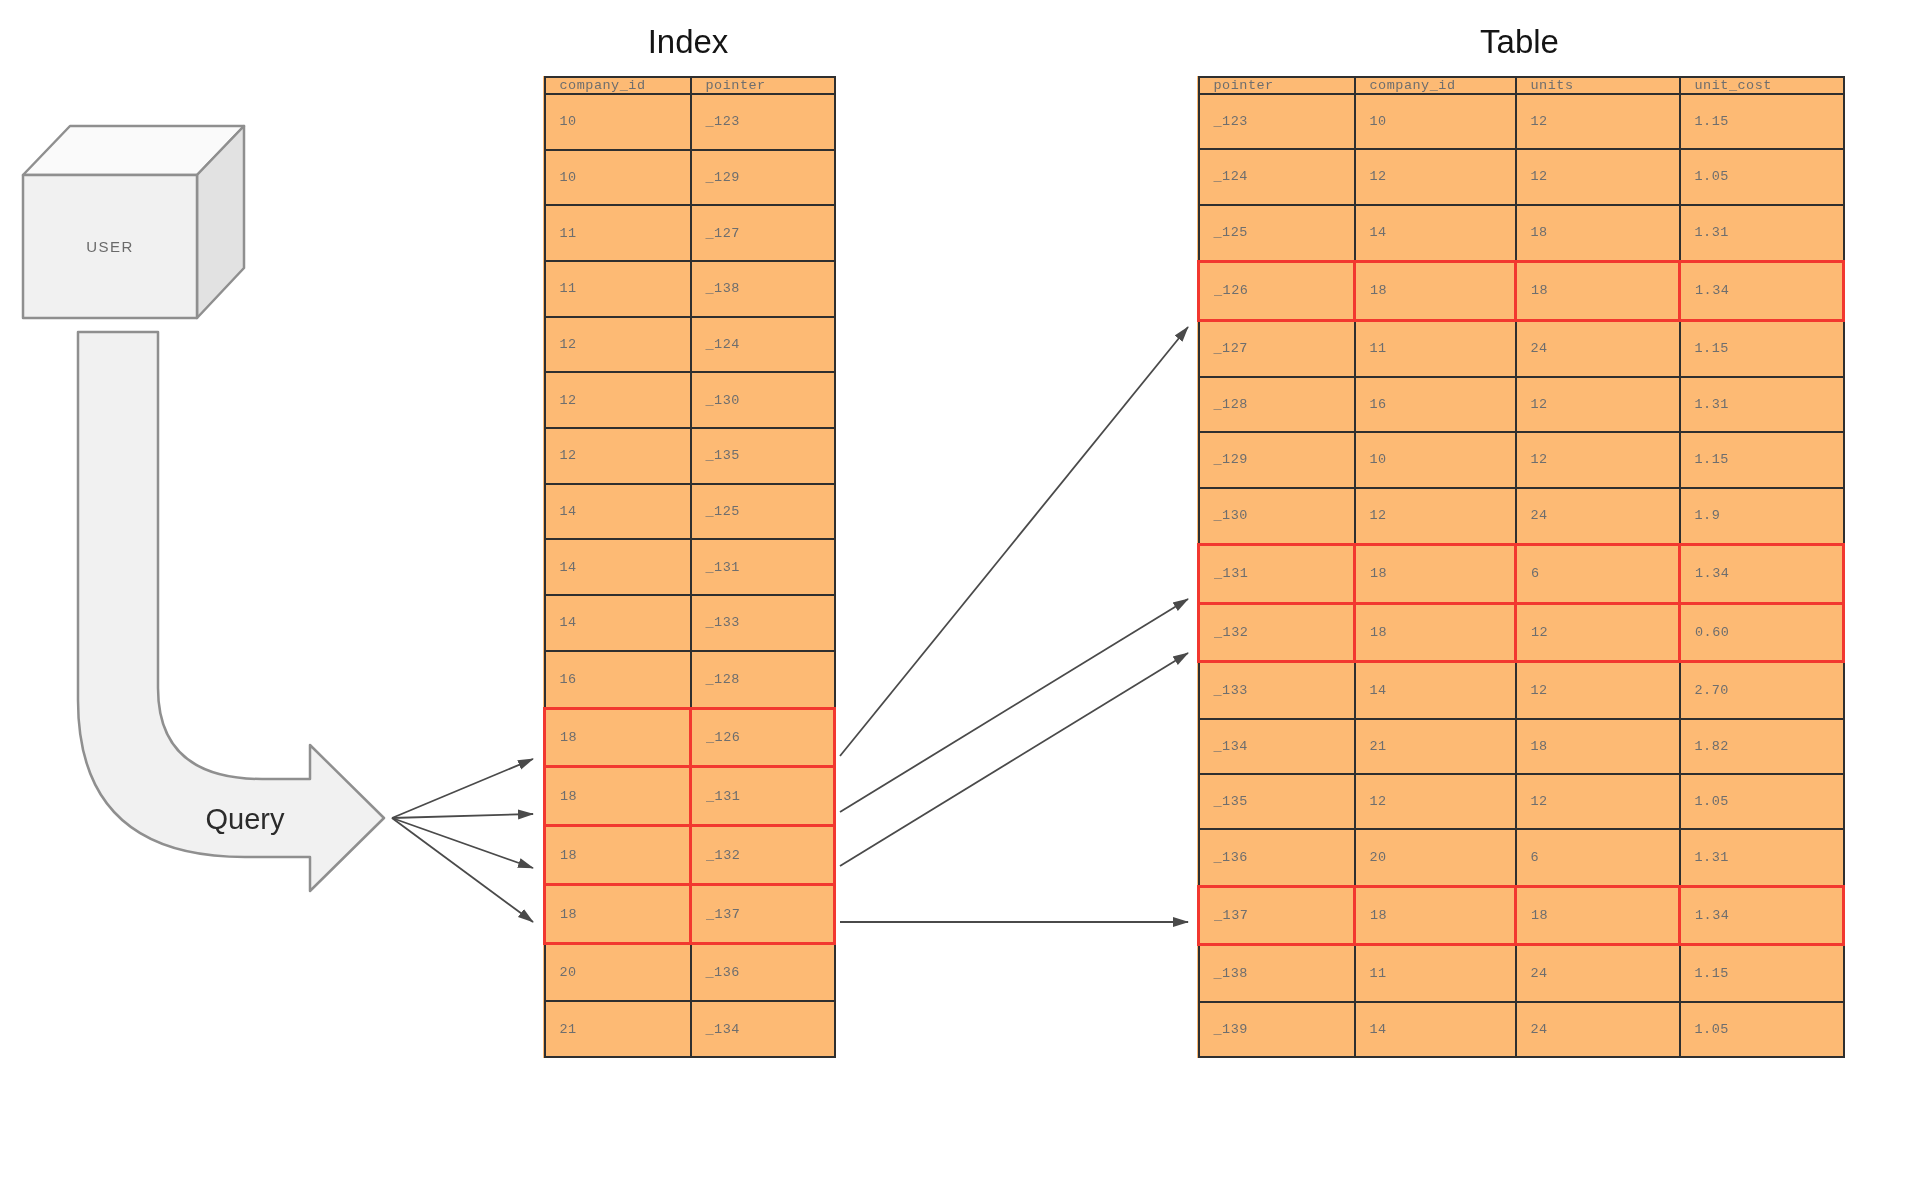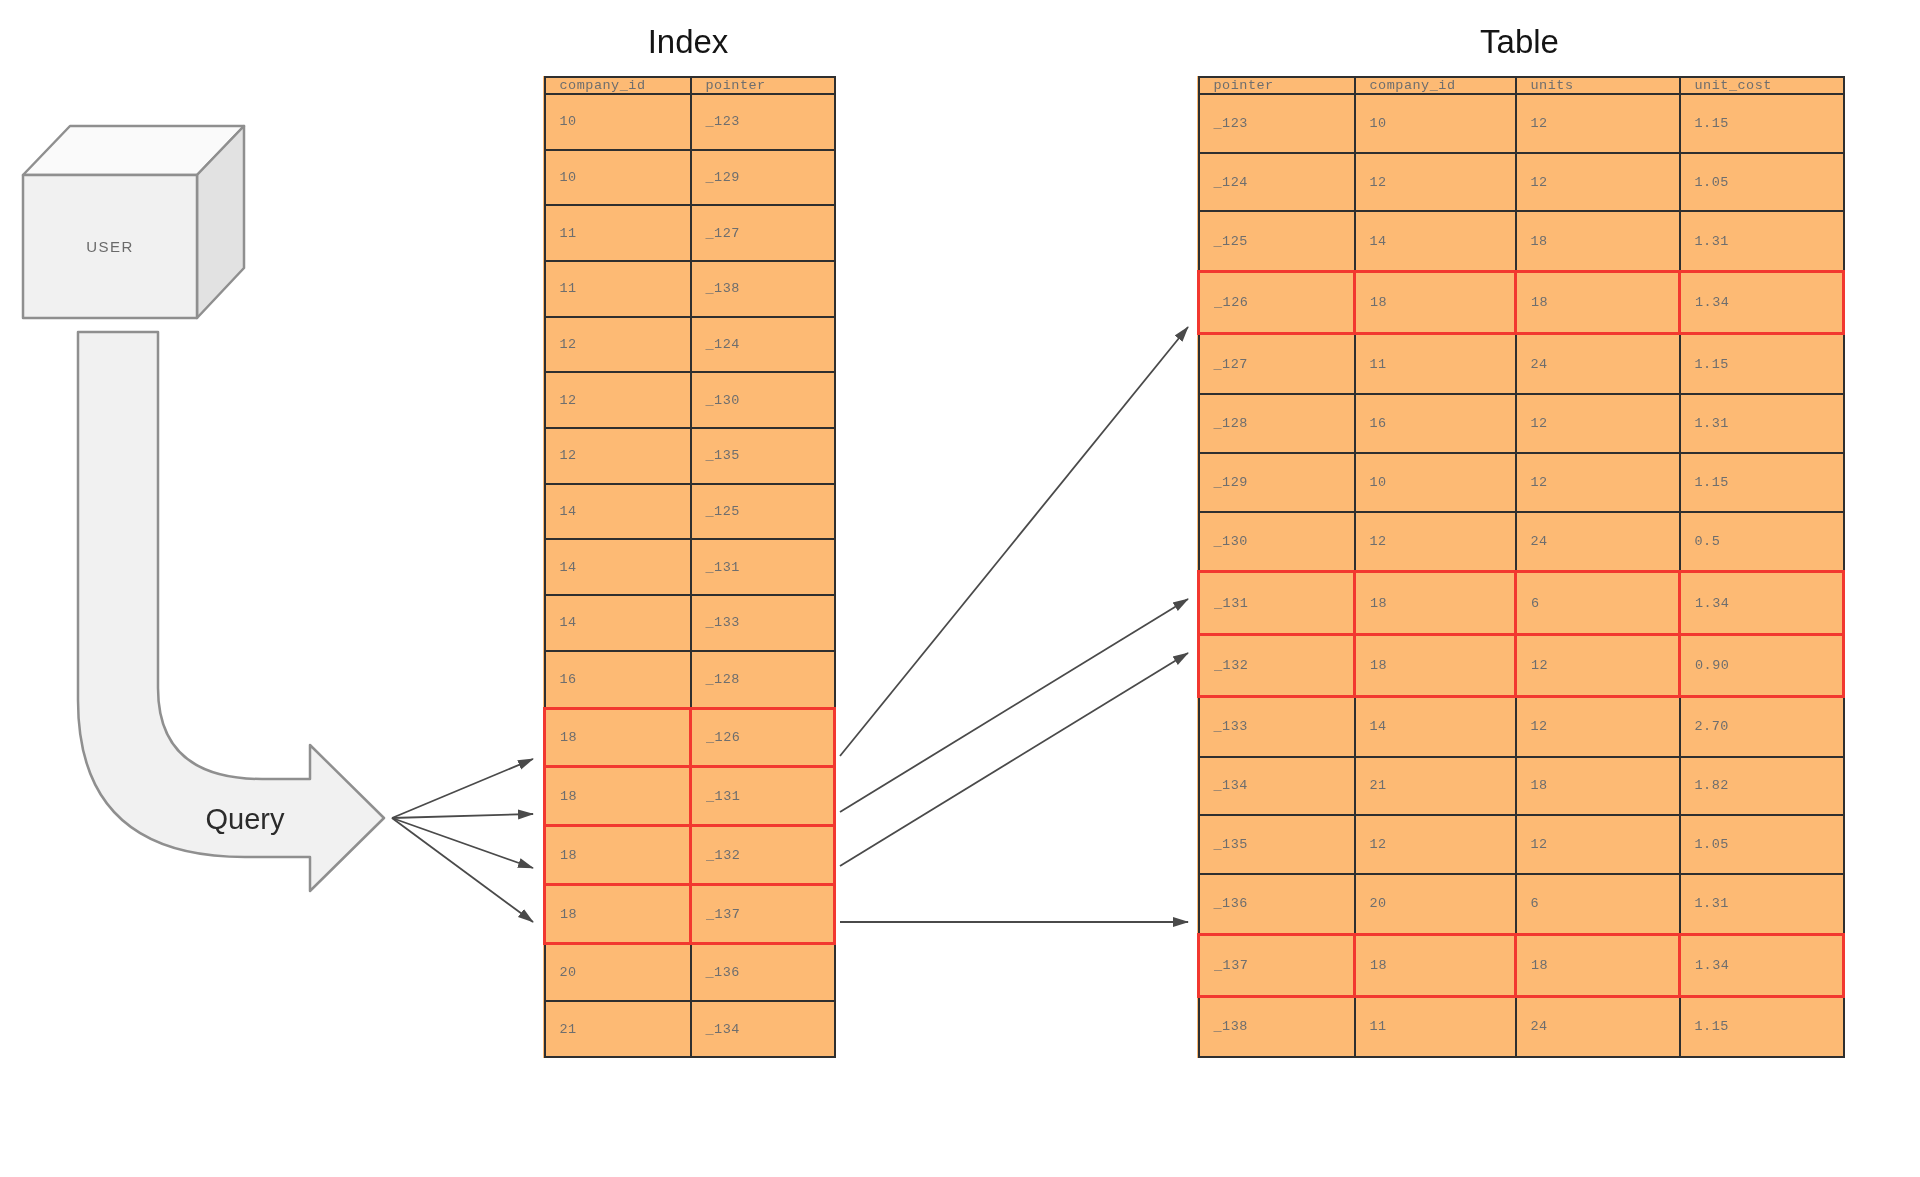--- a/index.html
+++ b/index.html
@@ -219,33 +219,33 @@
           <tr>
             <td>_129</td>
             <td>10</td>
             <td>12</td>
             <td>1.15</td>
           </tr>
           <tr>
             <td>_130</td>
             <td>12</td>
             <td>24</td>
-            <td>0.5</td>
+            <td>1.9</td>
           </tr>
           <tr class="hl">
             <td>_131</td>
             <td>18</td>
             <td>6</td>
             <td>1.34</td>
           </tr>
           <tr class="hl">
             <td>_132</td>
             <td>18</td>
             <td>12</td>
-            <td>0.90</td>
+            <td>0.60</td>
           </tr>
           <tr>
             <td>_133</td>
             <td>14</td>
             <td>12</td>
             <td>2.70</td>
           </tr>
           <tr>
             <td>_134</td>
             <td>21</td>
@@ -269,17 +269,23 @@
             <td>18</td>
             <td>18</td>
             <td>1.34</td>
           </tr>
           <tr>
             <td>_138</td>
             <td>11</td>
             <td>24</td>
             <td>1.15</td>
           </tr>
+          <tr>
+            <td>_139</td>
+            <td>14</td>
+            <td>24</td>
+            <td>1.05</td>
+          </tr>
         </tbody>
     </table>
   </div>
 
 </div>
 
 </body></html>

